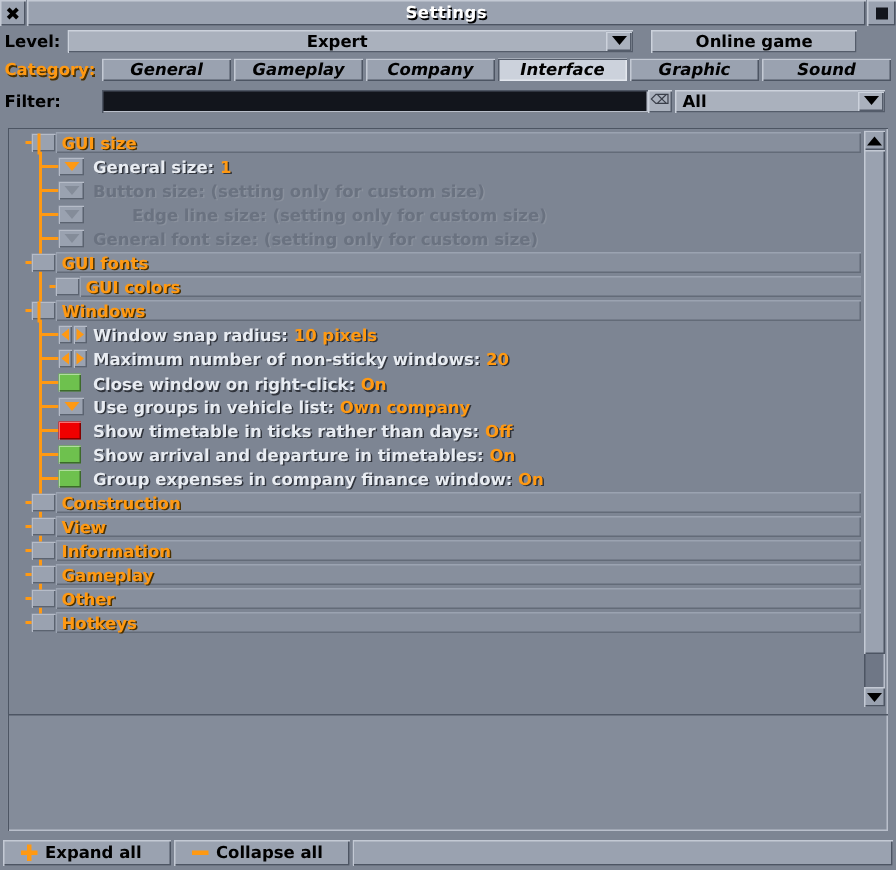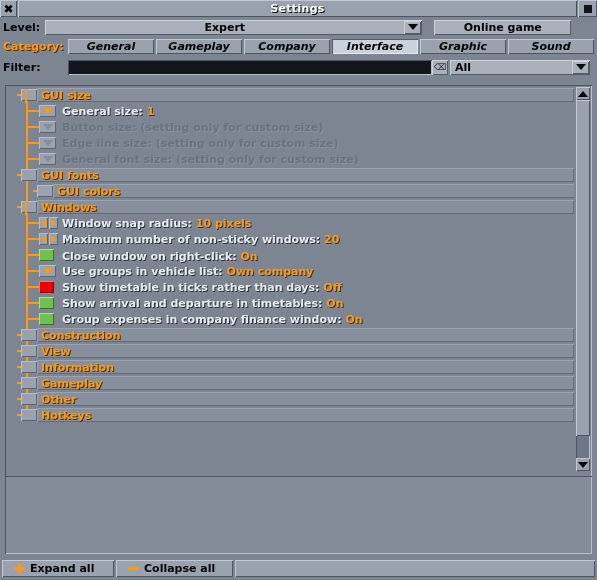--- a/index.html
+++ b/index.html
@@ -211,21 +211,21 @@
           <div class="w w-drop dis" style="left: 32px;">
             <span class="c"></span>
           </div>
           <div class="txt" style="margin-left: 55px;"><span>Button size: </span><b>(setting only for custom size)</b></div>
         </div>
         <div class="item ent dis" style="position: absolute; left: 0px; top: 48px; width: 567px; height: 16px;">
           <div class="wire" style="left: 19px; top: 7px; width: 13px; height: 2px;"></div>
           <div class="w w-drop dis" style="left: 32px;">
             <span class="c"></span>
           </div>
-          <div class="txt" style="margin-left: 55px;"><span>Edge line size: </span><b>(setting only for custom size)</b></div>
+          <div class="txt" style="margin-left: 81px;"><span>Edge line size: </span><b>(setting only for custom size)</b></div>
         </div>
         <div class="item ent dis" style="position: absolute; left: 0px; top: 64px; width: 567px; height: 16px;">
           <div class="wire" style="left: 19px; top: 7px; width: 13px; height: 2px;"></div>
           <div class="w w-drop dis" style="left: 32px;">
             <span class="c"></span>
           </div>
           <div class="txt" style="margin-left: 55px;"><span>General font size: </span><b>(setting only for custom size)</b></div>
         </div>
         <div class="item sect" style="position: absolute; left: 0px; top: 80px; width: 567px; height: 16px;">
           <div class="wire" style="left: 10px; top: 7px; width: 12px; height: 2px;"></div>

